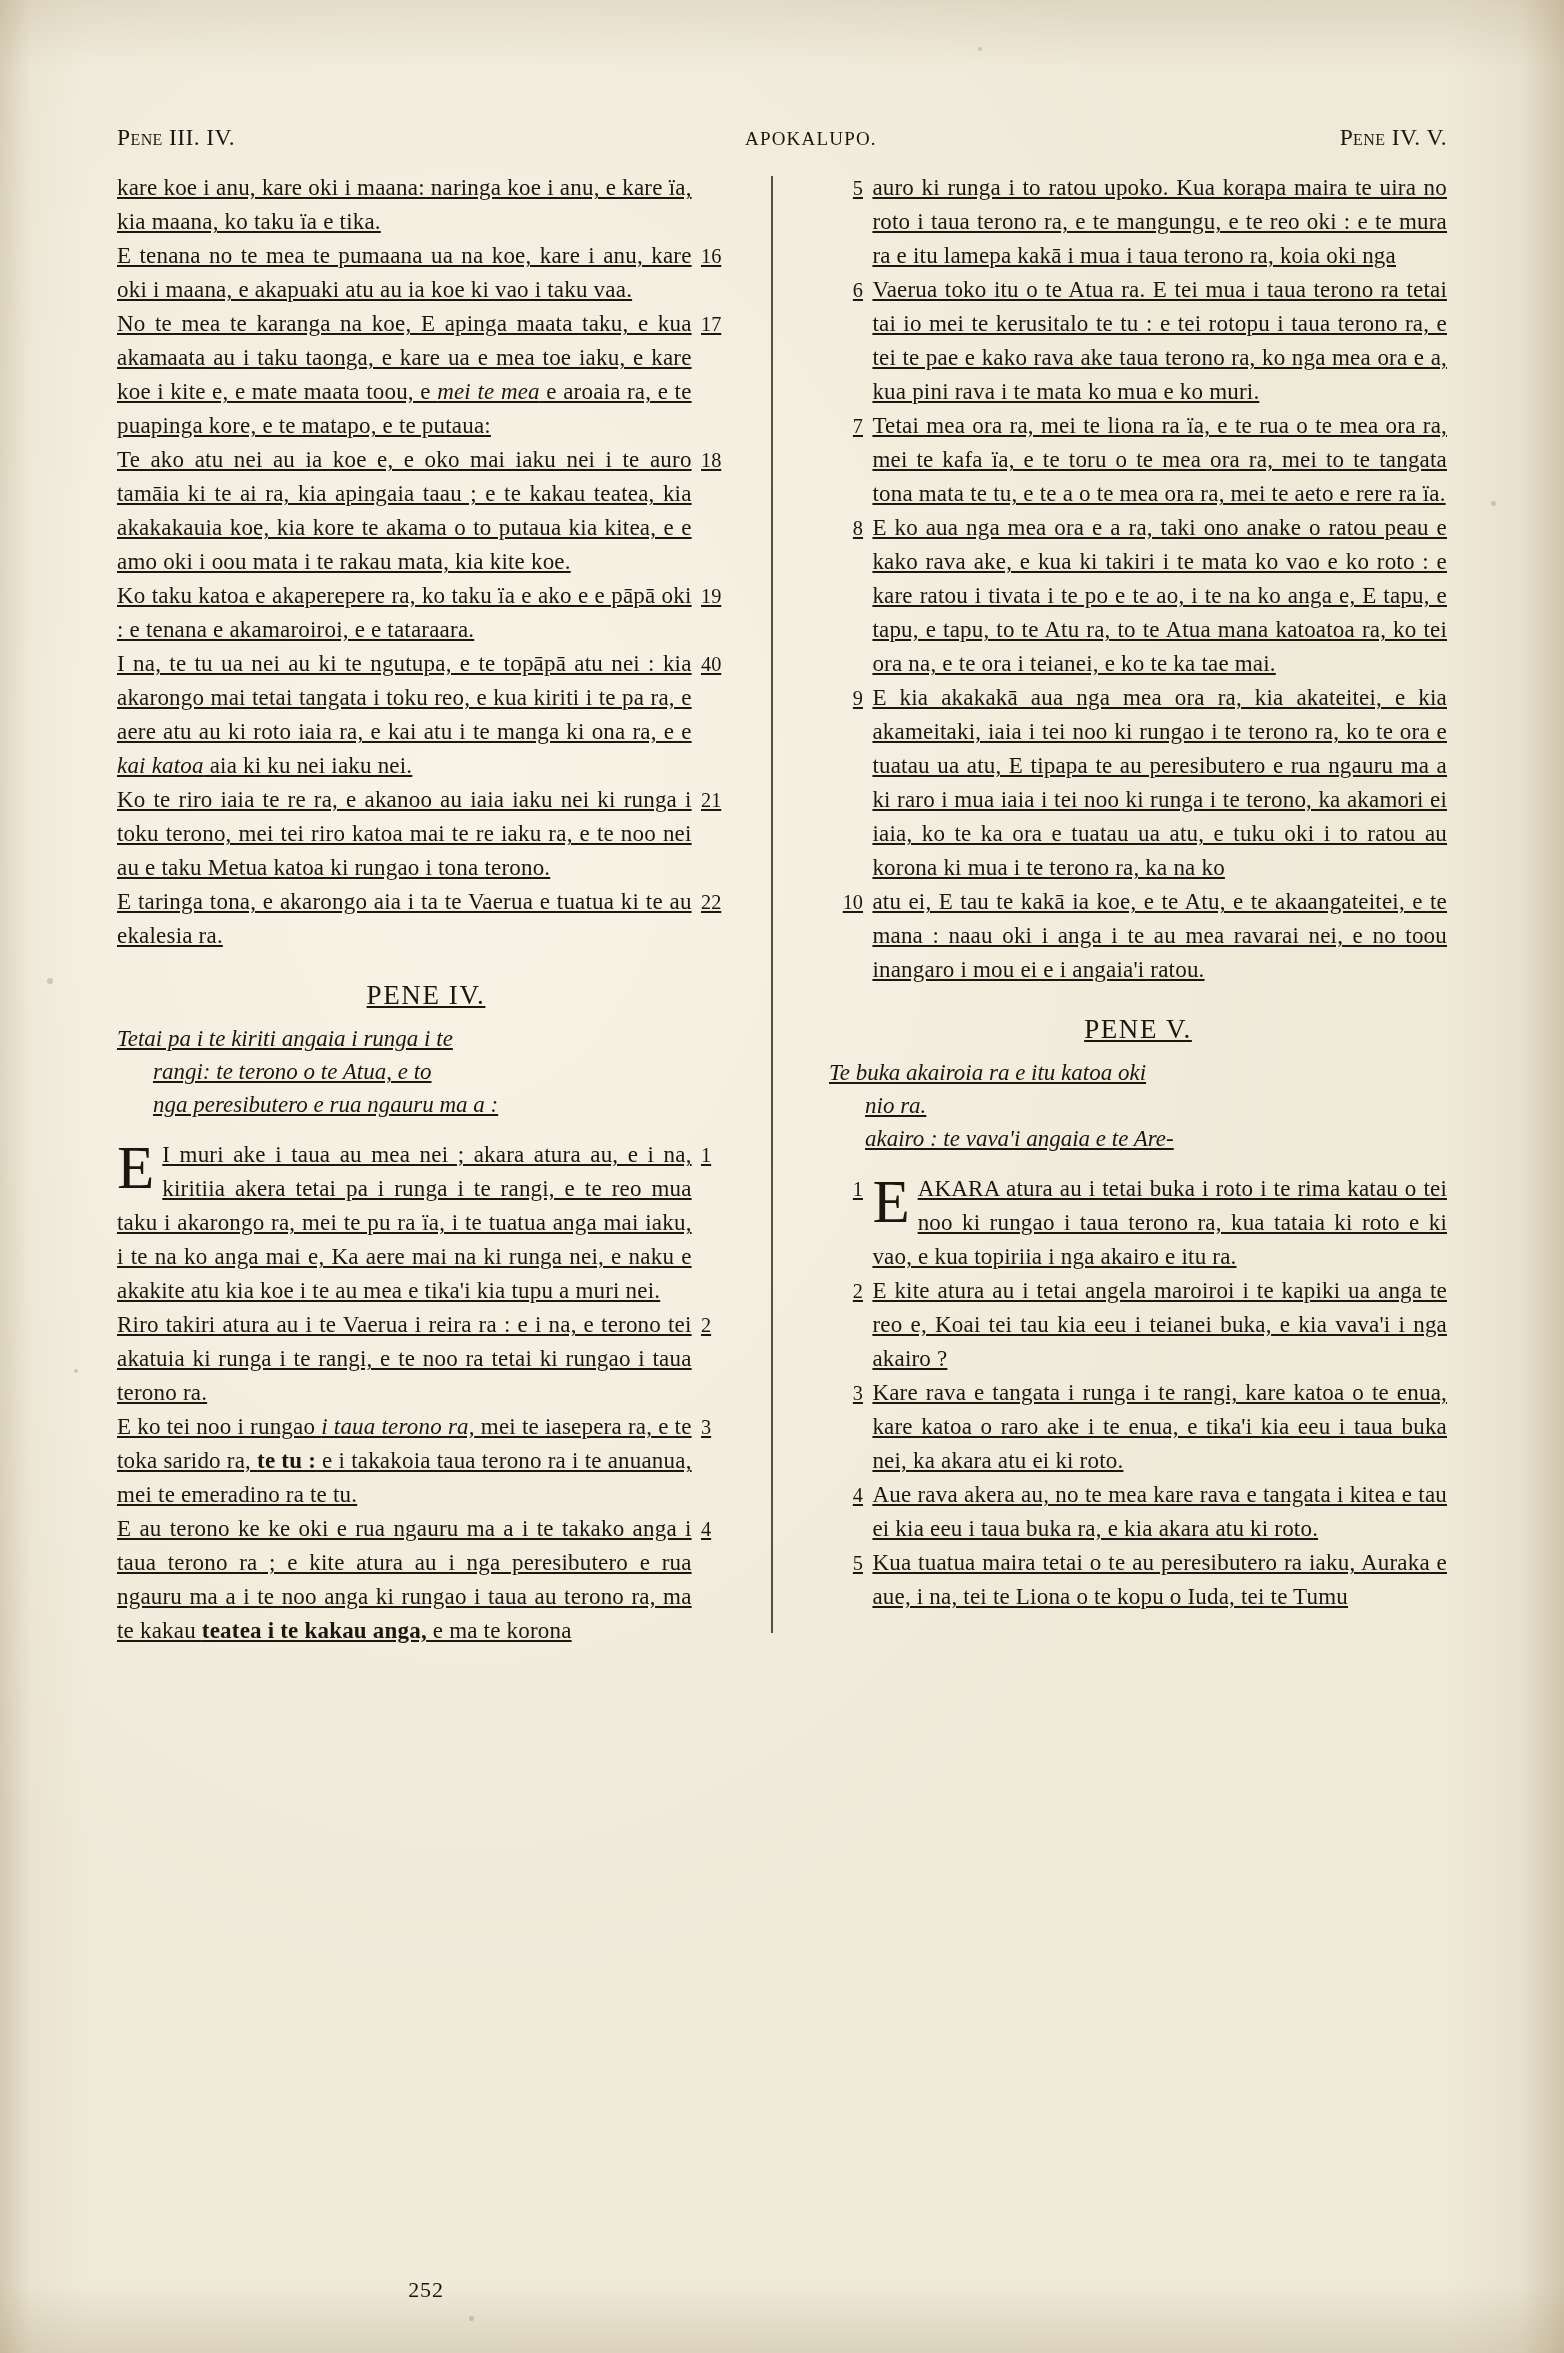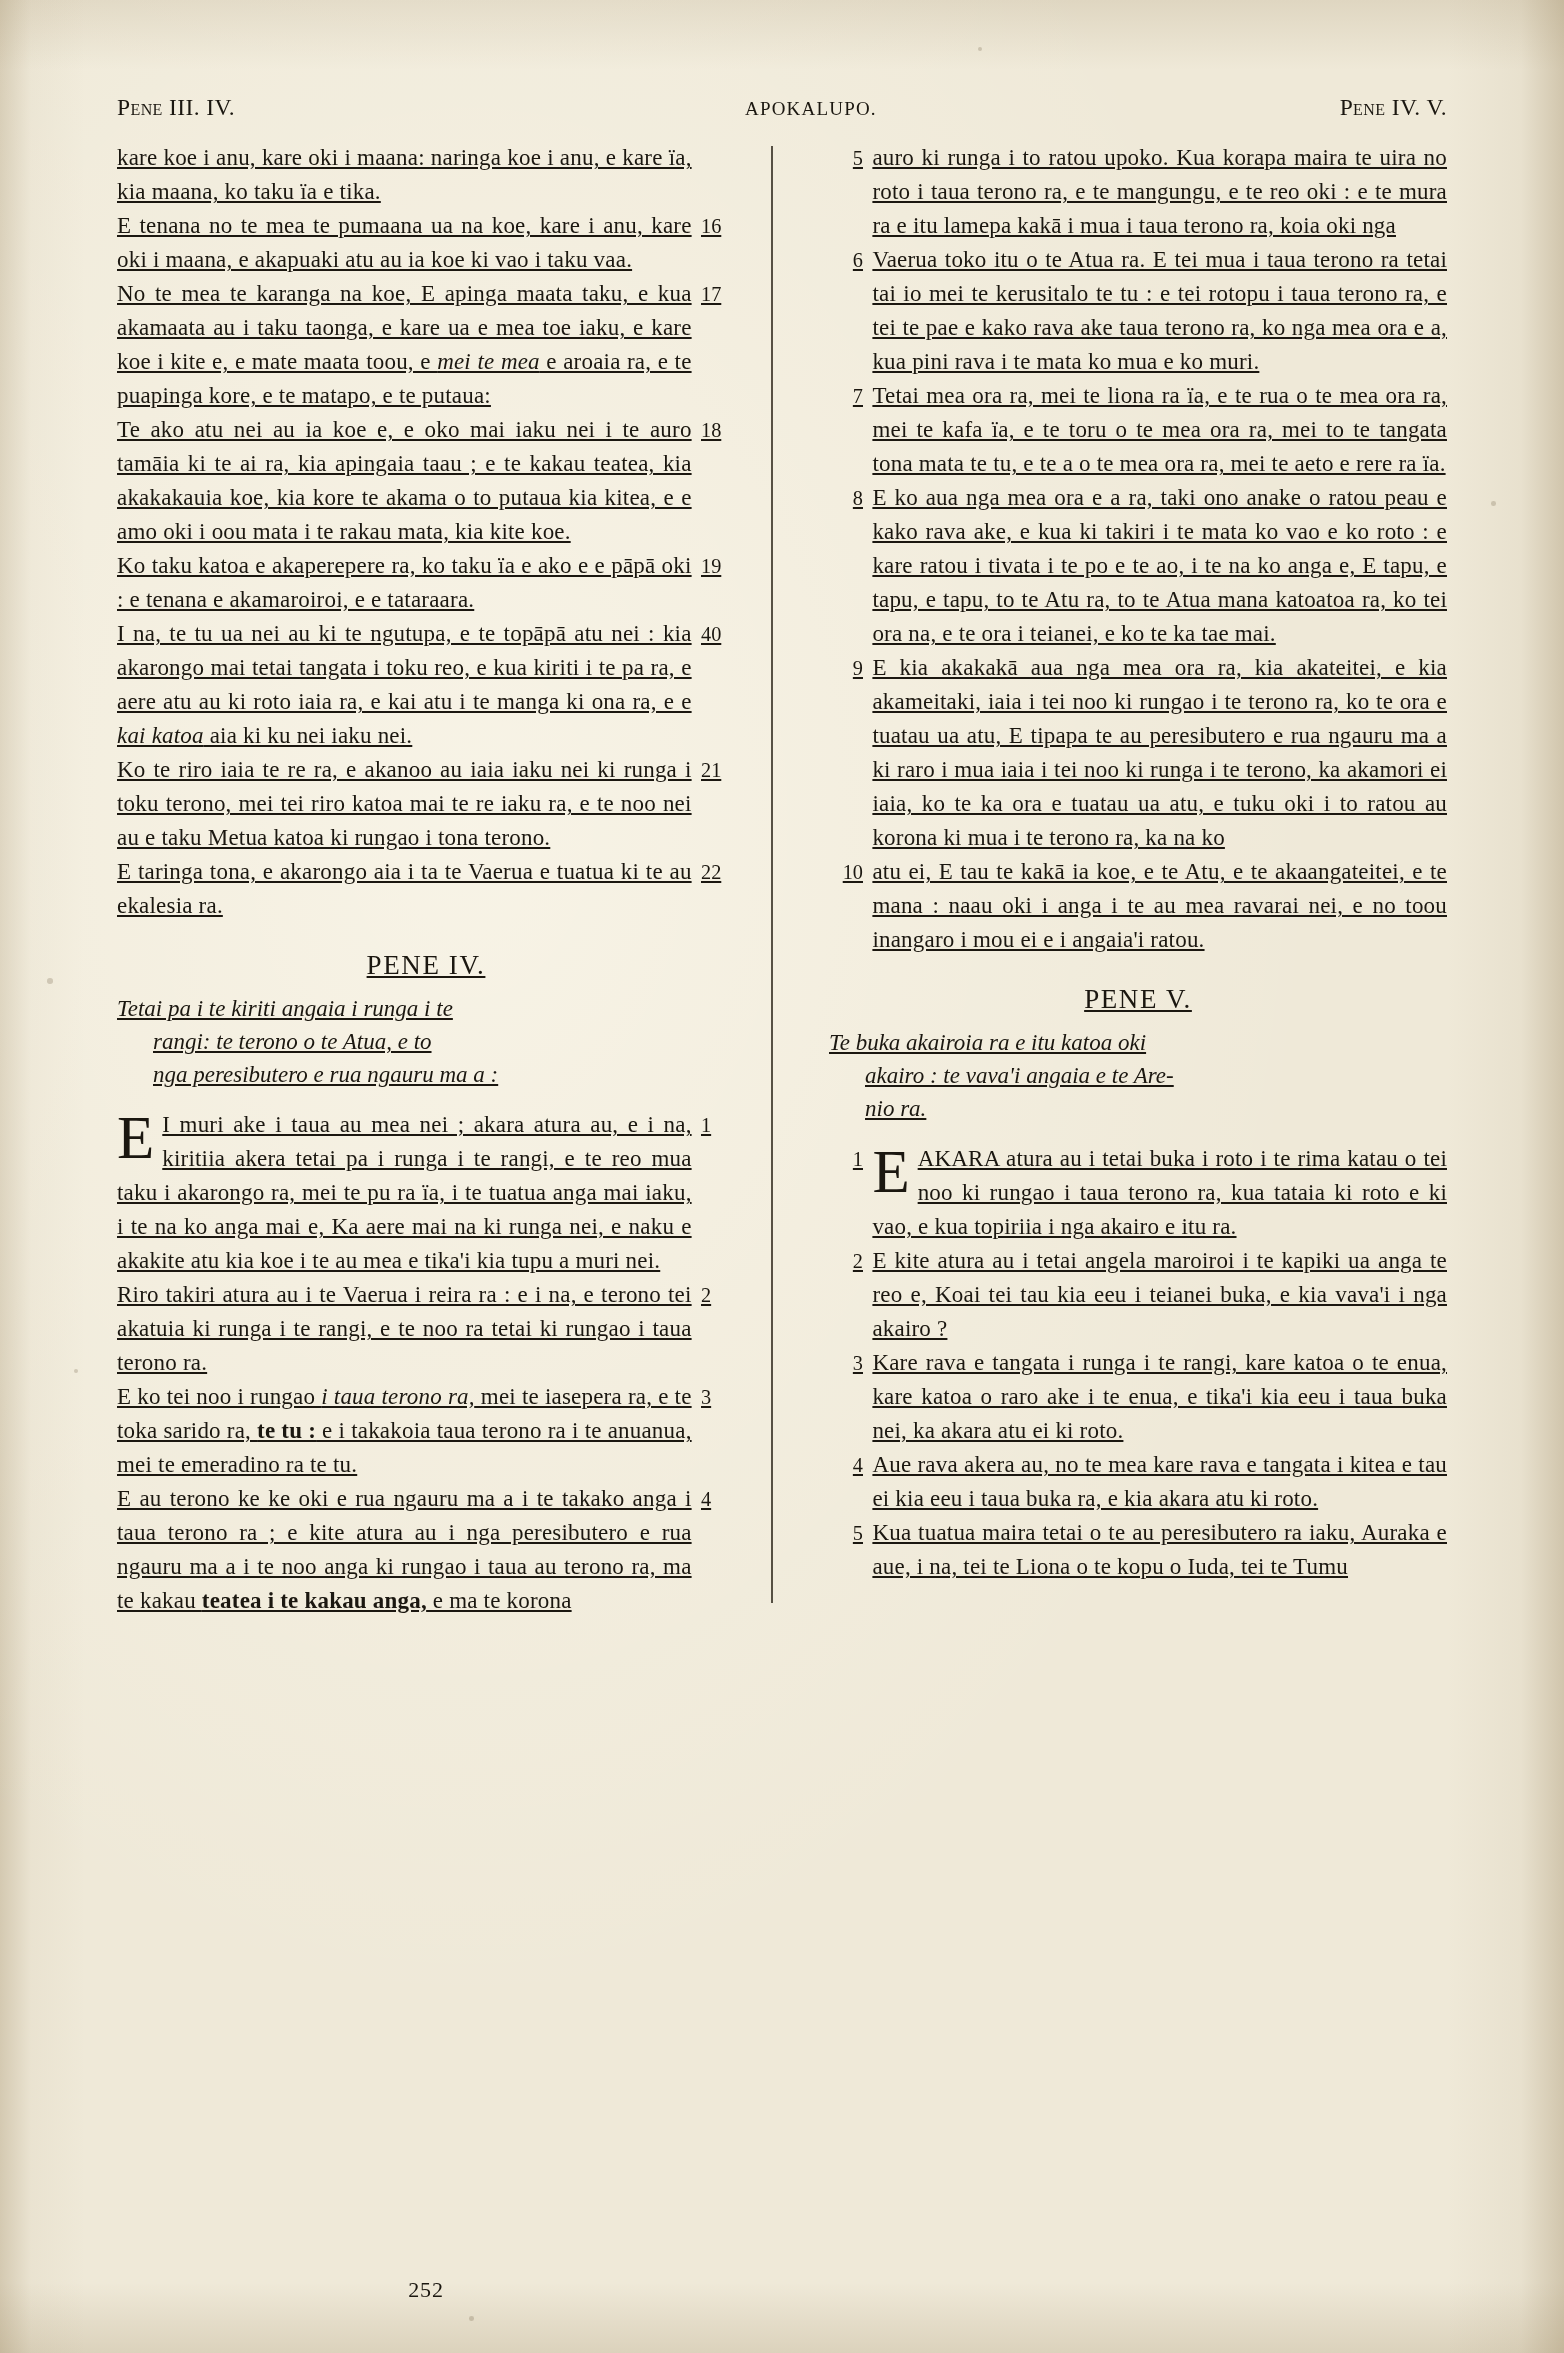--- a/index.html
+++ b/index.html
@@ -28,21 +28,21 @@
   
   .runhead {
     display:flex; align-items:baseline; justify-content:space-between;
     font-size:23.5px; letter-spacing:0.4px; margin-bottom:20.3px;
   }
   .runhead .sc { font-variant:small-caps; }
   .runhead .center {
     font-size:19px; letter-spacing:1.2px; margin-left:47px;
   }
   .runhead .left, .runhead .right { white-space:nowrap; }
-  .runhead .right { text-align:right; }
+  .runhead .right { text-align:right;margin-top:30px; }
 
   
   .cols { display:flex; position:relative;text-decoration:underline; }
   .rule {
     position:absolute; top:4.7px; bottom:15.6px; left:654px;
     width:1.6px; background:#2a2418; opacity:.78;
   }
   .col { width:618px; }
   .col.right-col { margin-left:94px; }
 
@@ -196,22 +196,22 @@
           </div>
           <div class="vrow">
             <div class="vnum">10</div>
             <div class="vtext">atu ei, E tau te kakā ia koe, e te Atu, e te akaangateitei, e te mana : naau oki i anga i te au mea ravarai nei, e no toou inangaro i mou ei e i angaia'i ratou.</div>
           </div>
         </div>
 
       <div class="chapnum">PENE V.</div>
       <div class="summary">
         <span>Te buka akairoia ra e itu katoa oki</span><br>
+        <span style="padding-left:36px;display:block;">nio ra.</span>
         <span style="padding-left:36px;display:block;">akairo :  te vava'i angaia e te Are-</span>
-        <span style="padding-left:36px;display:block;">nio ra.</span>
       </div>
 
       <div id="right-verses">
           <div class="vrow">
             <div class="vnum">1</div>
             <div class="vtext"><span class="dropcap">E</span>AKARA atura au i tetai buka i roto i te rima katau o tei noo ki rungao i taua terono ra, kua tataia ki roto e ki vao, e kua topiriia i nga akairo e itu ra.</div>
           </div>
           <div class="vrow">
             <div class="vnum">2</div>
             <div class="vtext">E kite atura au i tetai angela maroiroi i te kapiki ua anga te reo e, Koai tei tau kia eeu i teianei buka, e kia vava'i i nga akairo ?</div>

